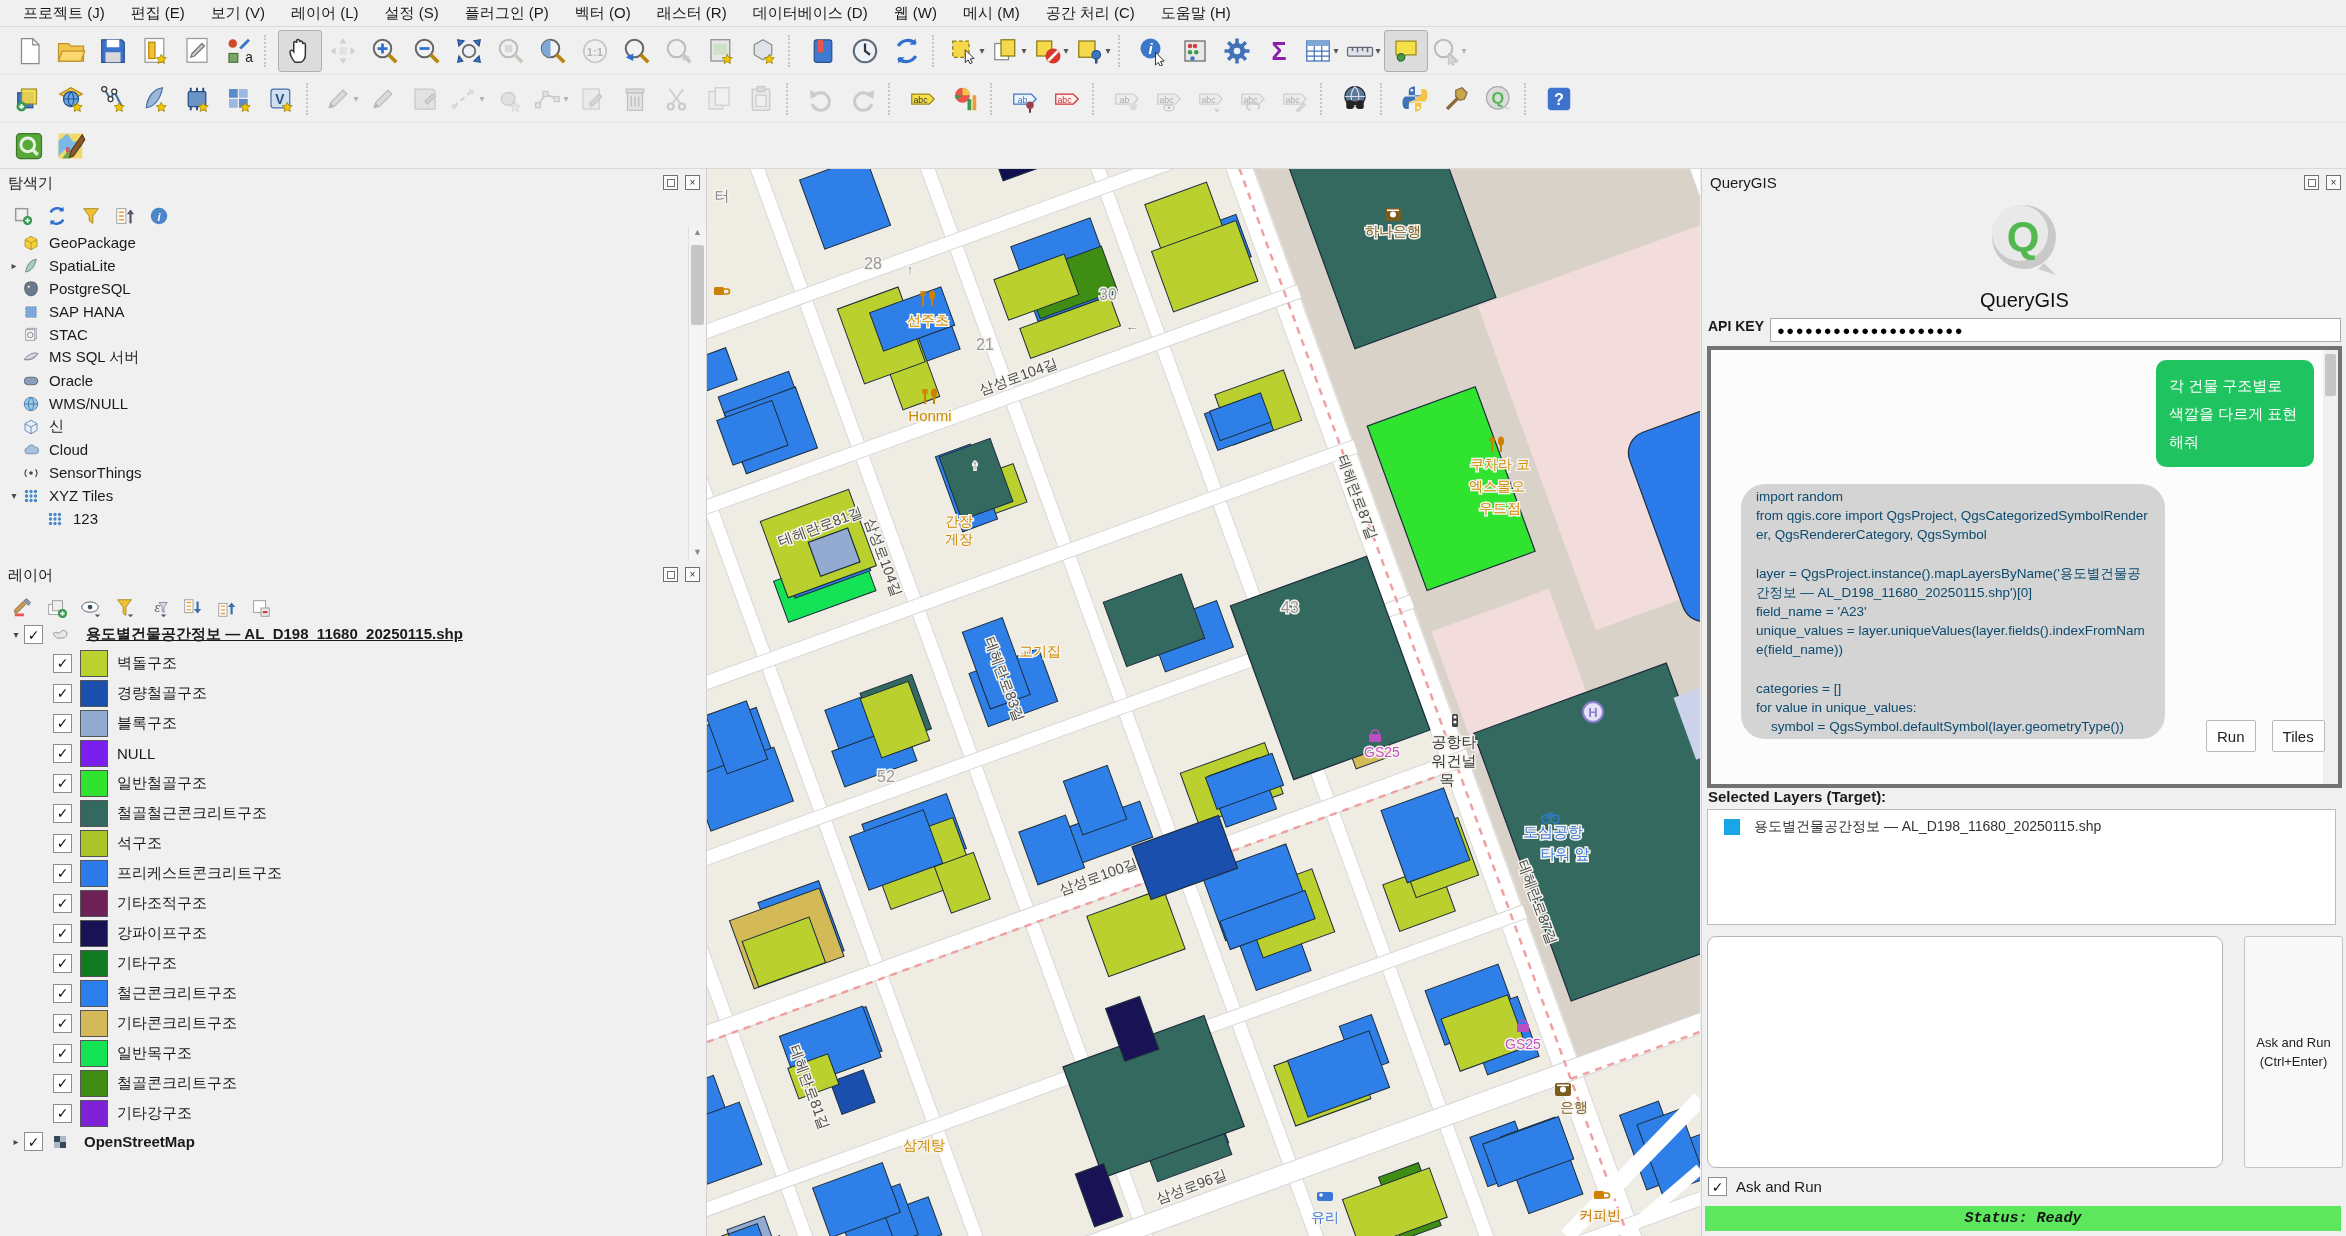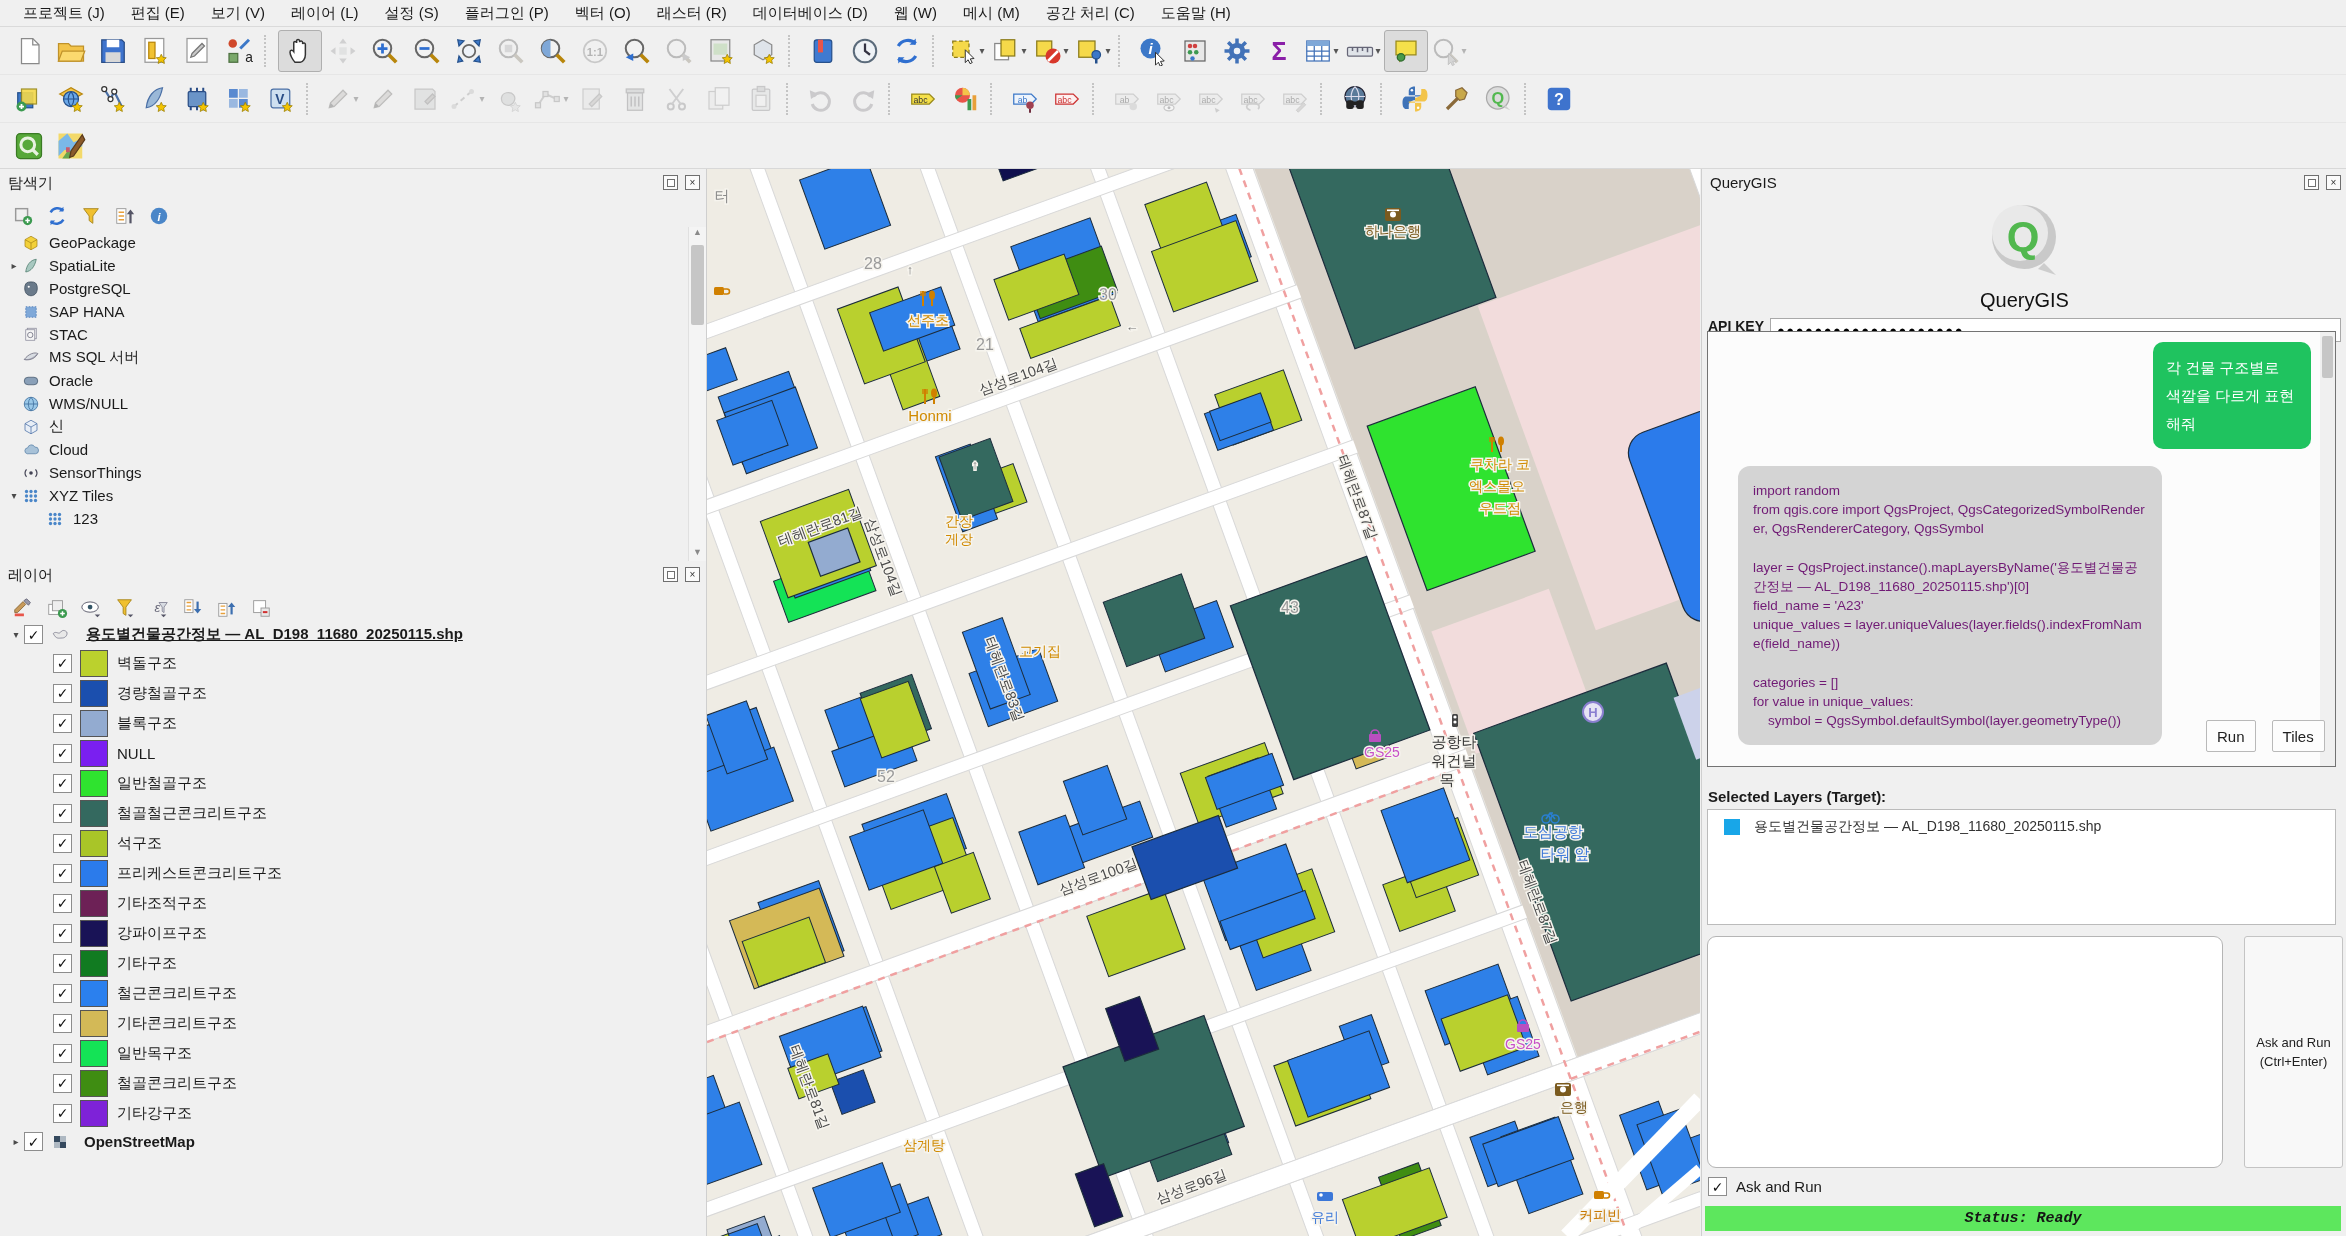--- a/index.html
+++ b/index.html
@@ -46,25 +46,25 @@
   .losm{display:flex;align-items:center;height:27px;padding-left:8px;font-weight:bold}
   #map{left:707px;top:169px;width:993px;height:1067px;background:#efece4;overflow:hidden}
   #map svg{display:block}
   #qg{left:1701px;top:169px;width:645px;height:1067px;background:#f0f0f0;border-left:1px solid #cfcfcf}
   .qglogo{position:absolute;left:0;top:32px;width:645px;text-align:center}
   .qgname{position:absolute;left:0;top:120px;width:645px;text-align:center;font-size:20px;color:#111}
   .apirow{position:absolute;left:6px;top:149px;width:633px;height:24px;display:flex;align-items:flex-start}
   .apilab{font-size:14px;font-weight:bold;width:62px}
   .apiinput{flex:1;height:22px;background:#fff;border:1px solid #a9a9a9;font-size:13px;letter-spacing:1.5px;
      padding:0 6px;display:flex;align-items:center;overflow:hidden;color:#000}
-  .chat{position:absolute;left:5px;top:162px;width:627px;height:434px;background:#fcfcfc;border:1px solid #737373;overflow:hidden}
+  .chat{position:absolute;left:5px;top:177px;width:627px;height:434px;background:#fcfcfc;border:4px solid #737373;overflow:hidden}
   .bubble-user{position:absolute;right:24px;top:10px;width:132px;background:#1fc35f;color:#fff;border-radius:10px;
      padding:12px 13px;font-size:15px;line-height:1.85}
-  .bubble-ai{position:absolute;left:30px;top:134px;width:394px;background:#d4d4d4;border-radius:12px;
-     padding:15px 15px;font-size:13.5px;line-height:1.42;color:#701a75;white-space:pre-wrap;word-break:break-all}
+  .bubble-ai{position:absolute;left:30px;top:134px;width:394px;background:#d4d4d4;border-radius:24px;
+     padding:3px 15px;font-size:13.5px;line-height:1.42;color:#0c4a6e;white-space:pre-wrap;word-break:break-all}
   .chatscroll{position:absolute;right:0;top:0;bottom:0;width:15px;background:#f0f0f0}
   .chatscroll .vthumb{top:4px;height:42px}
   .runbtns{position:absolute;left:504px;top:551px;display:flex;gap:16px}
   .rbtn{height:30px;padding:0 10px;background:#fdfdfd;border:1px solid #b9b9b9;border-radius:2px;
      font-size:15px;display:flex;align-items:center;color:#222}
   .sellab{position:absolute;left:6px;top:619px;font-size:15px;font-weight:bold}
   .selbox{position:absolute;left:5px;top:640px;width:627px;height:114px;background:#fff;border:1px solid #bbb}
   .selitem{display:flex;align-items:center;height:34px;padding-left:16px;font-size:14px;color:#333}
   .selsq{width:16px;height:16px;background:#18a6e8;margin-right:14px}
   .asktext{position:absolute;left:5px;top:767px;width:514px;height:230px;background:#fff;border:1px solid #b5b5b5;border-radius:9px}

